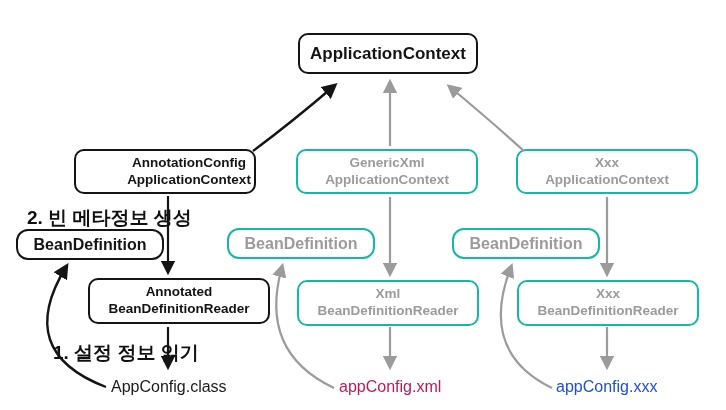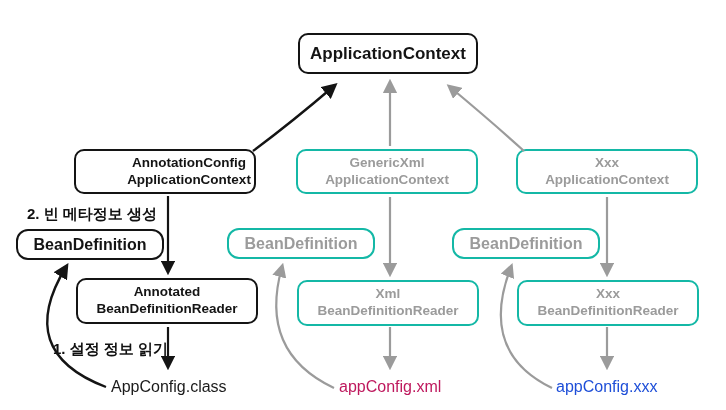--- a/index.html
+++ b/index.html
@@ -17,28 +17,28 @@
   .root-box{left:298px;top:23px;width:180px;height:41px;font-size:17px;border-width:3px;}
   .ctx{width:182px;height:45px;font-size:13.5px;top:139px;}
   .ctx.c0{left:74px;padding-left:48px;}
   .ctx.c1{left:296px;}
   .ctx.c2{left:516px;}
   .bd{height:31px;font-size:16px;border-radius:12px;}
   .bd.c0{left:16px;top:219px;width:148px;}
   .bd.c1{left:227px;top:218px;width:148px;}
   .bd.c2{left:452px;top:218px;width:148px;}
   .reader{width:182px;height:46px;font-size:13.5px;}
-  .reader.c0{left:76px;top:268px;}
+  .reader.c0{left:88px;top:268px;}
   .reader.c1{left:297px;top:270px;}
   .reader.c2{left:517px;top:270px;}
   .cfg{position:absolute;top:368px;font-size:16px;white-space:nowrap;}
   .cfg.c0{left:111px;color:#1a1a1a;}
   .cfg.c1{left:339px;color:#be185d;}
   .cfg.c2{left:556px;color:#1d4ed8;}
-  .note{position:absolute;font-size:15px;font-weight:bold;color:#111;white-space:nowrap;}
+  .note{position:absolute;font-size:19px;font-weight:bold;color:#111;white-space:nowrap;}
   .note.step2{left:27px;top:195px;}
   .note.step1{left:53px;top:330px;}
   svg.arrows{position:absolute;left:0;top:0;pointer-events:none;}
 </style>
 </head>
 <body>
 
 <div id="stage">
 
   <div class="box active root-box">

